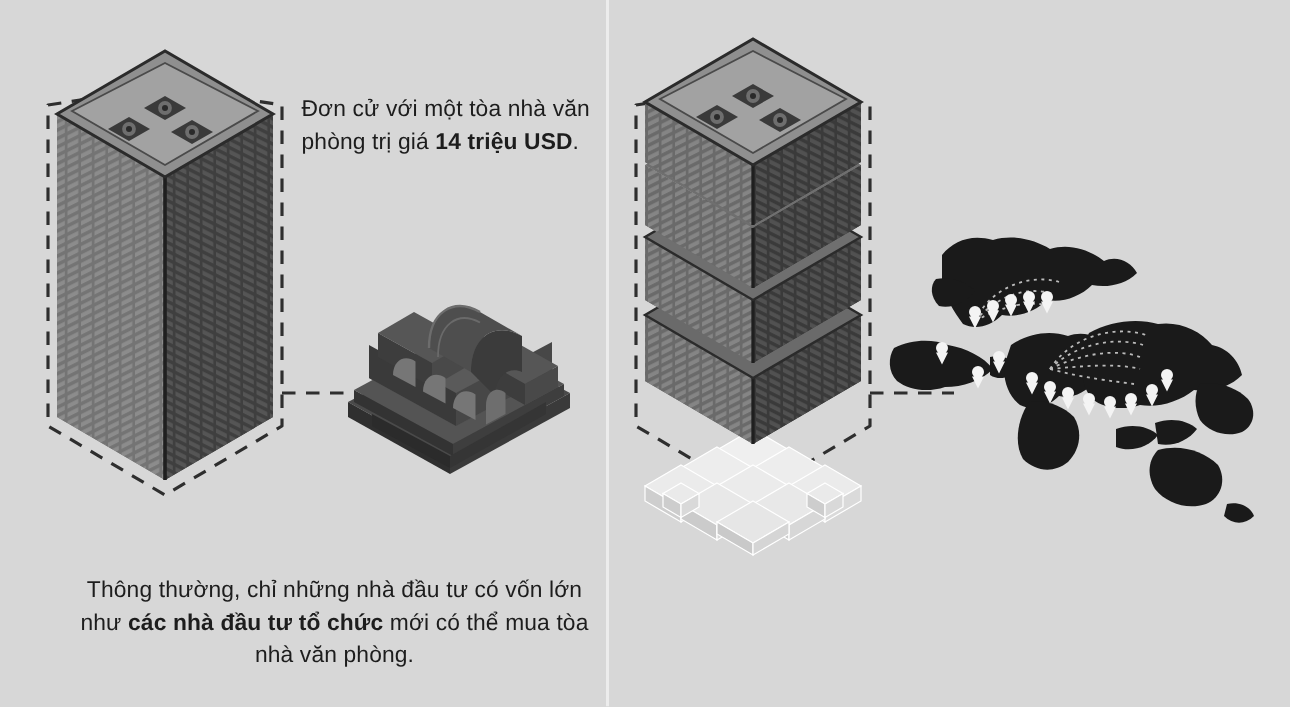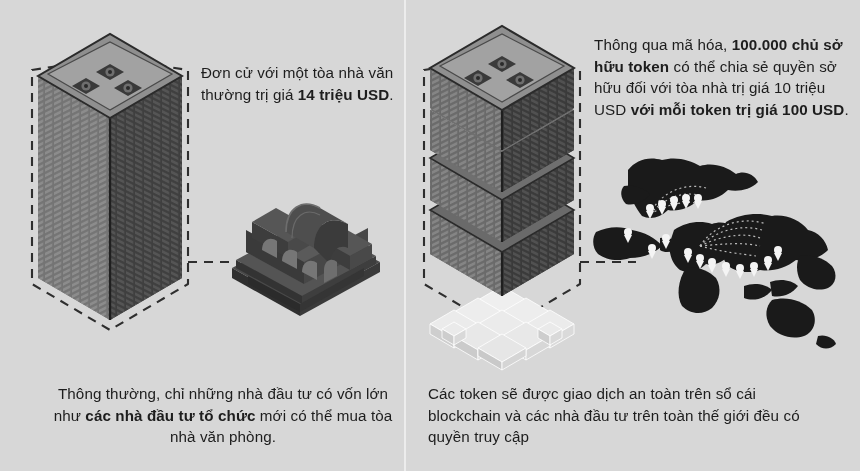--- a/index.html
+++ b/index.html
@@ -376,21 +376,19 @@
             <path d="M662 241 L670 241 L666 249 Z"></path>
           </g>
         <g>
             <circle cx="652" cy="248" r="4"></circle>
             <path d="M648 251 L656 251 L652 259 Z"></path>
           </g>
       </g>
     </g>
   </svg>
 
-  <div class="txt" id="t-left-top"><span>Đơn cử với một tòa nhà văn thường trị giá </span><b>14 triệu USD</b><span>.</span></div>
-
-  <div class="txt" id="t-right-top"><span>Thông qua mã hóa, </span><b>100.000 chủ sở hữu token</b><span> có thể chia sẻ quyền sở hữu đối với tòa nhà trị giá 10 triệu USD </span><b>với mỗi token trị giá 100 USD</b><span>.</span></div>
+  <div class="txt" id="t-left-top"><span>Đơn cử với một tòa nhà văn phòng trị giá </span><b>14 triệu USD</b><span>.</span></div>
+
 
   <div class="txt" id="t-left-bot"><span>Thông thường, chỉ những nhà đầu tư có vốn lớn như </span><b>các nhà đầu tư tổ chức</b><span> mới có thể mua tòa nhà văn phòng.</span></div>
 
-  <div class="txt" id="t-right-bot"><span>Các token sẽ được giao dịch an toàn trên sổ cái blockchain và các nhà đầu tư trên toàn thế giới đều có quyền truy cập</span></div>
 
 </div>
 
 </body></html>

